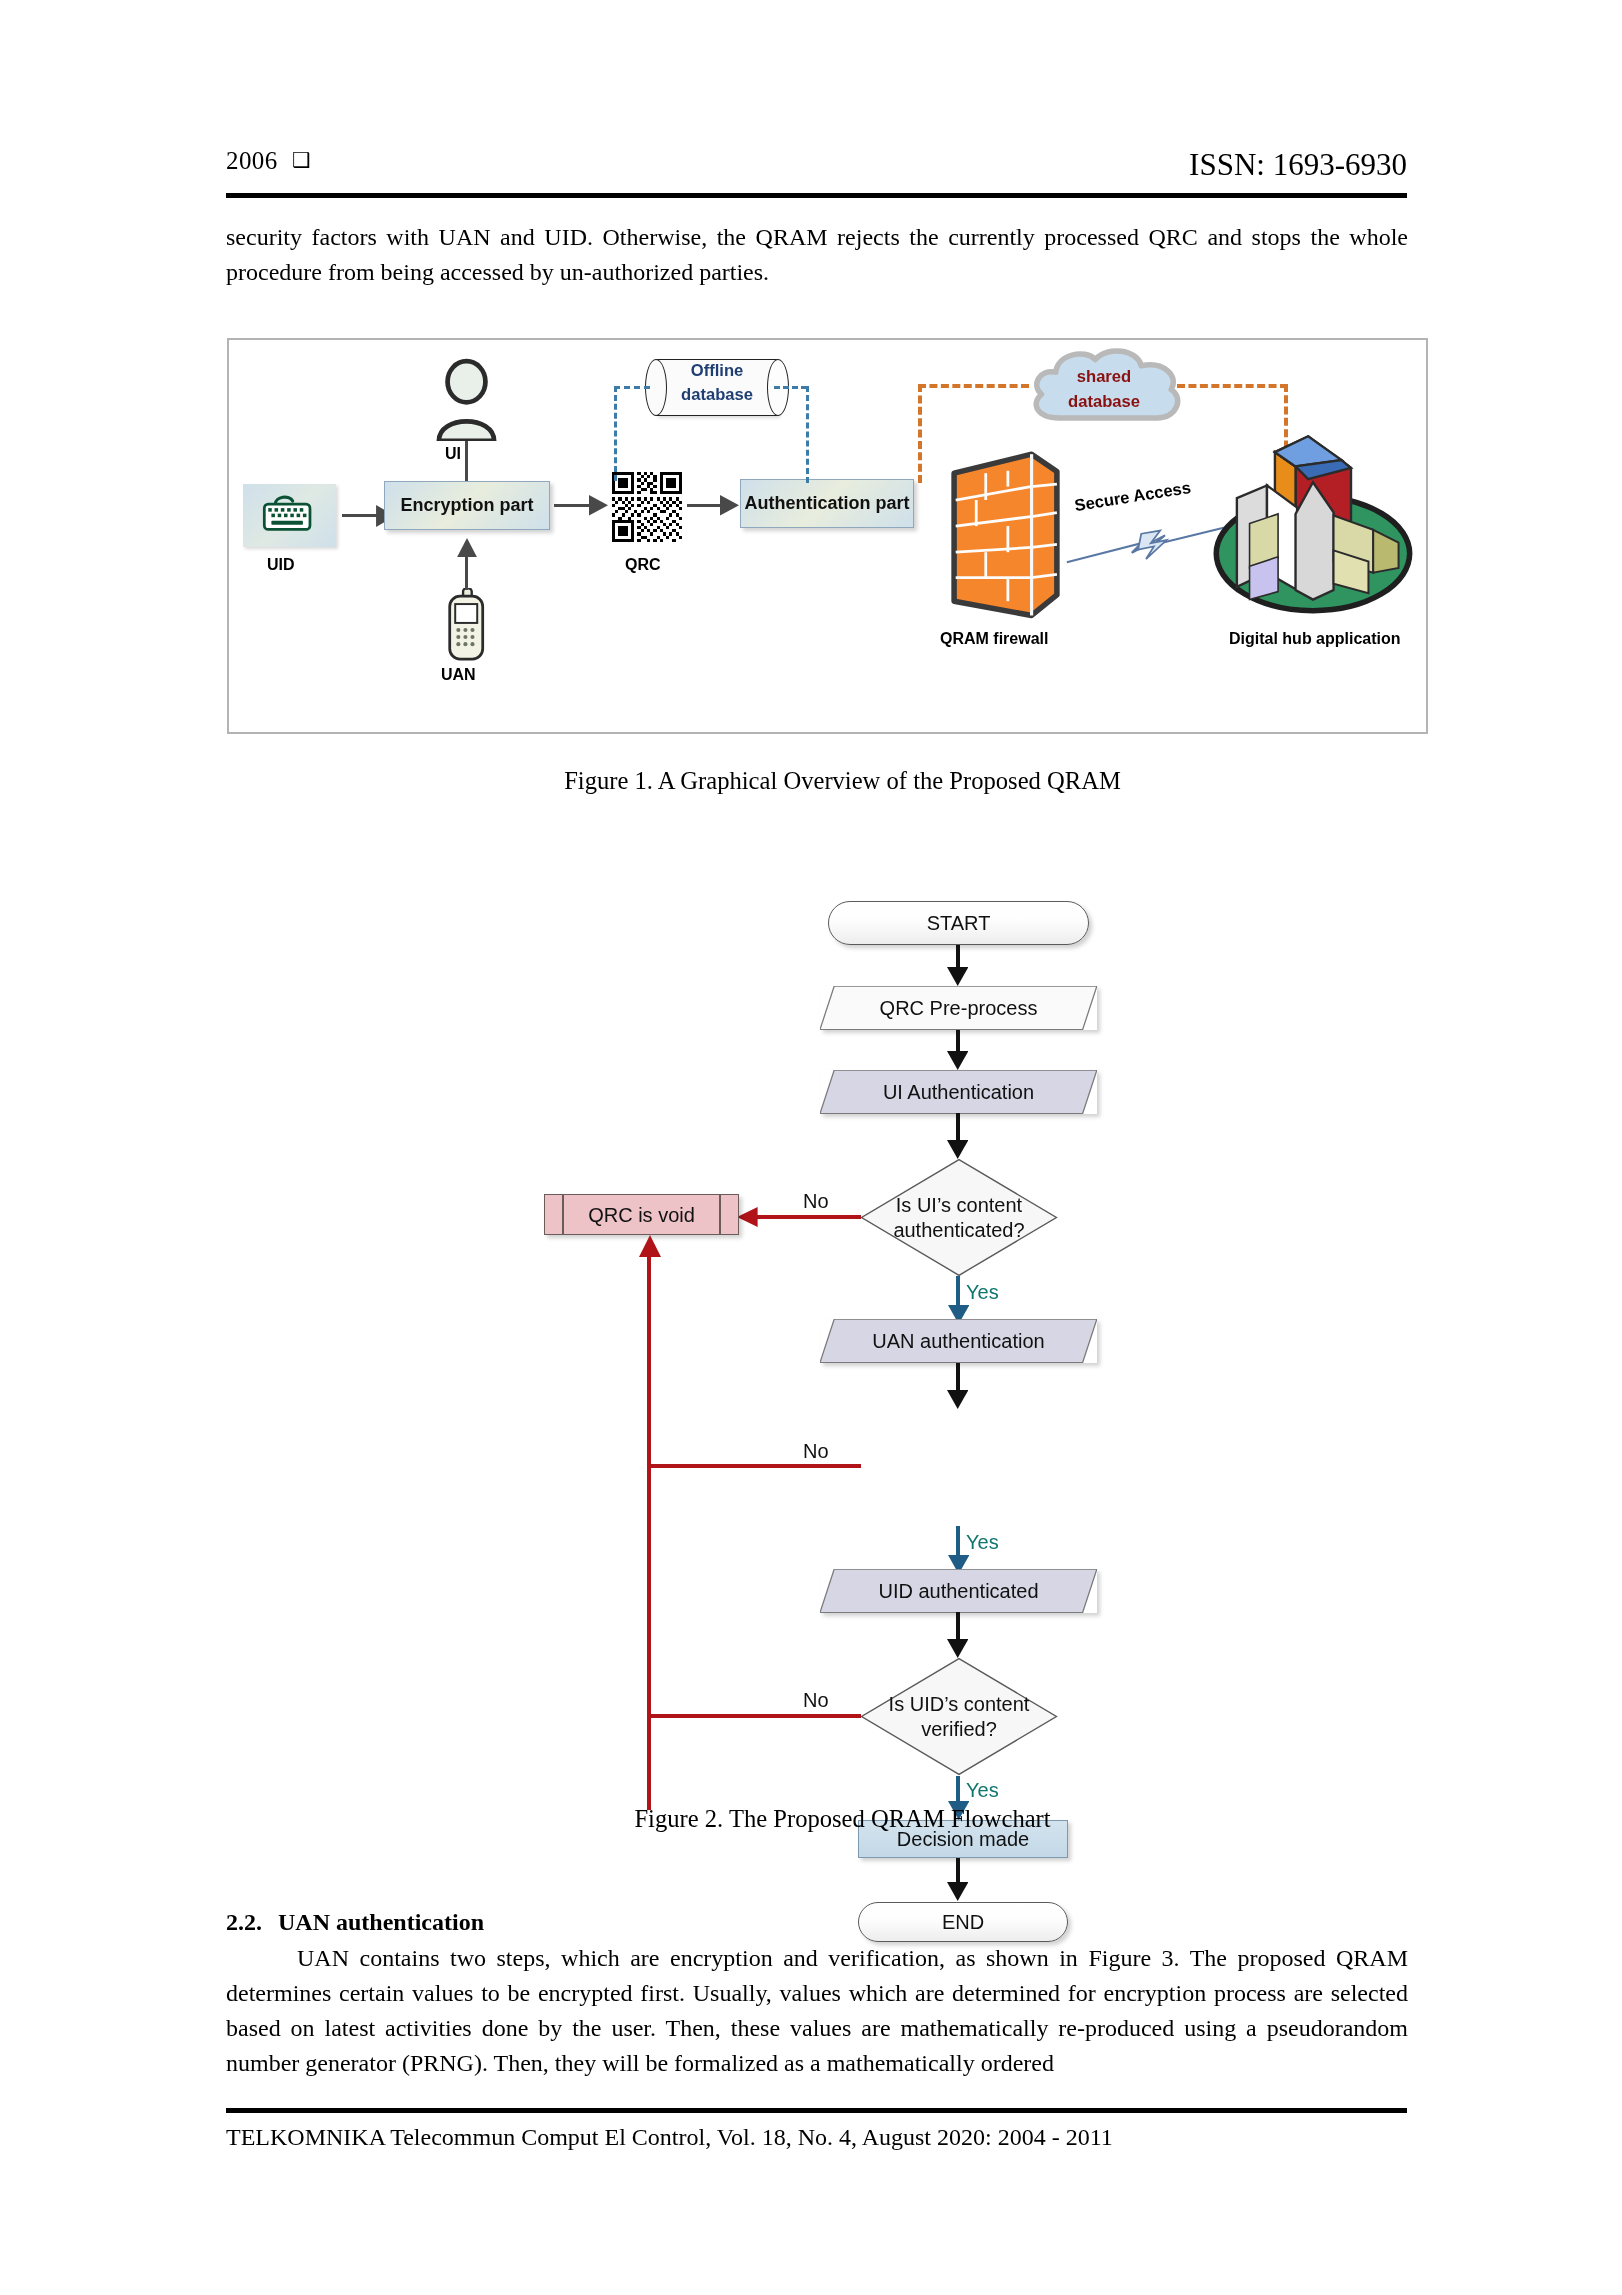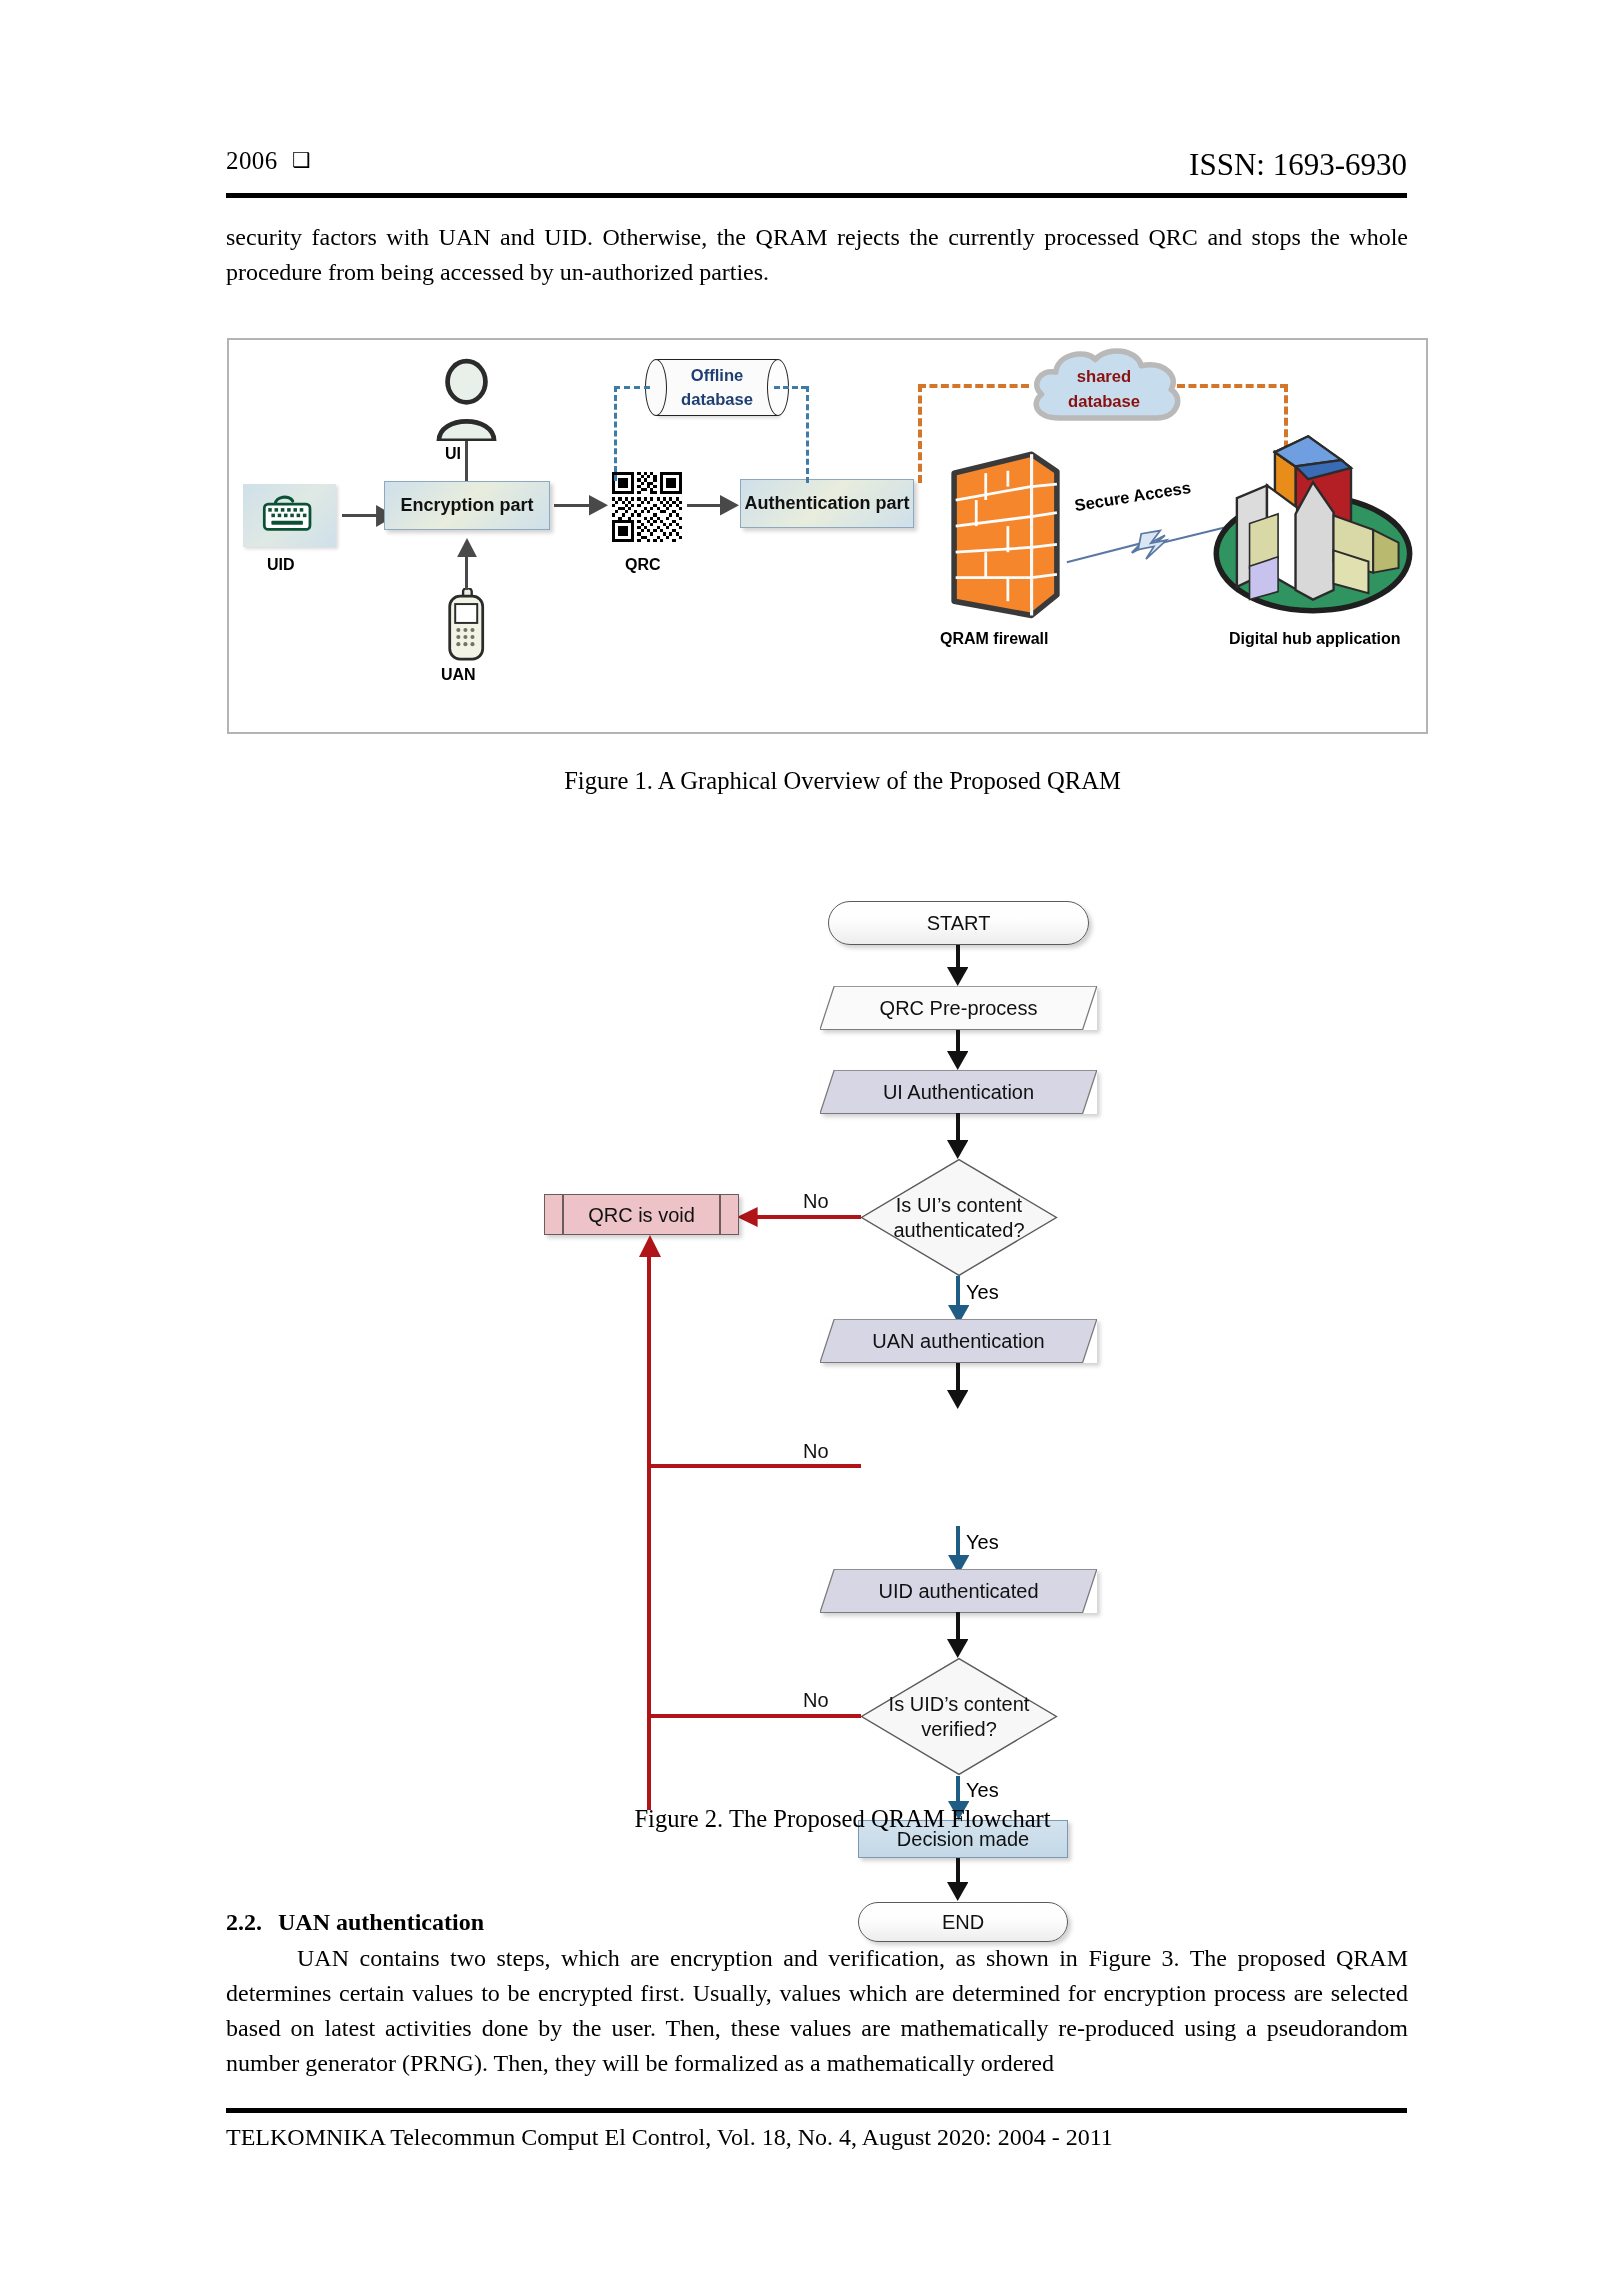--- a/index.html
+++ b/index.html
@@ -43,21 +43,21 @@
       background:linear-gradient(135deg,#cfe0ea 0%,#dfe9e4 50%,#cfe0ea 100%);
       box-shadow:2.4px 2.4px 3.2px rgba(0,0,0,.15);
       display:flex;align-items:center;justify-content:center;}
 
   
   .cyl{position:absolute;box-sizing:border-box;}
   .cyl .body{position:absolute;left:11px;top:0;right:11px;bottom:0;background:#fbfbfb;border-top:1.3px solid #222;border-bottom:1.3px solid #222;box-shadow:1.6px 2.4px 3.2px rgba(0,0,0,.15);}
   .cyl .capL,.cyl .capR{position:absolute;top:0;width:22px;height:100%;border:1.3px solid #222;border-radius:50%/50%;background:#fbfbfb;box-sizing:border-box;}
   .cyl .capL{left:0;background:#fbfbfb;}
   .cyl .capR{right:0;background:#fdfdfd;}
-  .cyl .txt{position:absolute;inset:0;display:flex;flex-direction:column;align-items:center;justify-content:center;
+  .cyl .txt{position:absolute;inset:0;display:flex;flex-direction:column;align-items:center;
       font-family:"Liberation Sans",sans-serif;font-weight:bold;font-size:16.6px;color:#1f3f73;line-height:24px;z-index:3;}
 
   
   .cloud{position:absolute;}
   .cloud .ctxt{position:absolute;inset:0;display:flex;flex-direction:column;align-items:center;justify-content:center;
       font-family:"Liberation Sans",sans-serif;font-weight:bold;font-size:16.6px;color:#8a1111;line-height:25px;z-index:4;}
 
   .arrowline{position:absolute;background:#494949;}
   .dash-v{position:absolute;width:0;border-left:3.2px dashed #3d7ba8;}
   .dash-h{position:absolute;height:0;border-top:3.2px dashed #3d7ba8;}
@@ -76,21 +76,21 @@
   .proc-blue{border:1.1px solid #7d99b0;background:linear-gradient(180deg,#d3e3ee 0%,#c3d8e7 100%);
       box-shadow:3.2px 3.2px 4px rgba(0,0,0,.18);}
   .predef{border:1.3px solid #6b5b5b;background:#edc3c8;box-shadow:3.2px 3.2px 4px rgba(0,0,0,.18);}
   .predef .bar{position:absolute;top:0;bottom:0;width:1.3px;background:#6b5b5b;}
   .diamond-wrap{position:absolute;}
   .dia-txt{position:absolute;inset:0;display:flex;align-items:center;justify-content:center;text-align:center;
       font-family:"Liberation Sans",sans-serif;font-size:20px;line-height:25px;color:#111;z-index:3;}
   .lineblk{position:absolute;background:#111;}
   .linered{position:absolute;background:#b01418;}
   .lineblue{position:absolute;background:#1f5c86;}
-  .yeslbl{position:absolute;font-family:"Liberation Sans",sans-serif;font-size:20px;color:#000000;}
+  .yeslbl{position:absolute;font-family:"Liberation Sans",sans-serif;font-size:20px;color:#0f766e;}
   .nolbl{position:absolute;font-family:"Liberation Sans",sans-serif;font-size:20px;color:#111;}
 </style>
 </head>
 <body>
 
 <div class="page">
 
   <div class="hdr">
     <div class="hdr-left">
       <span>2006</span><span class="hdr-sq">❑</span>

